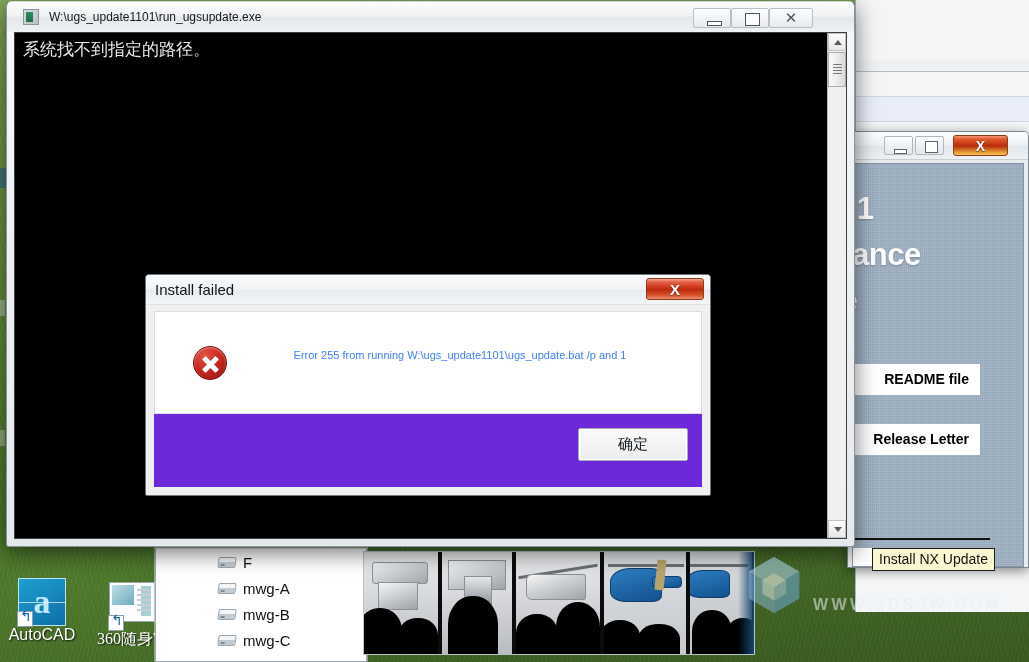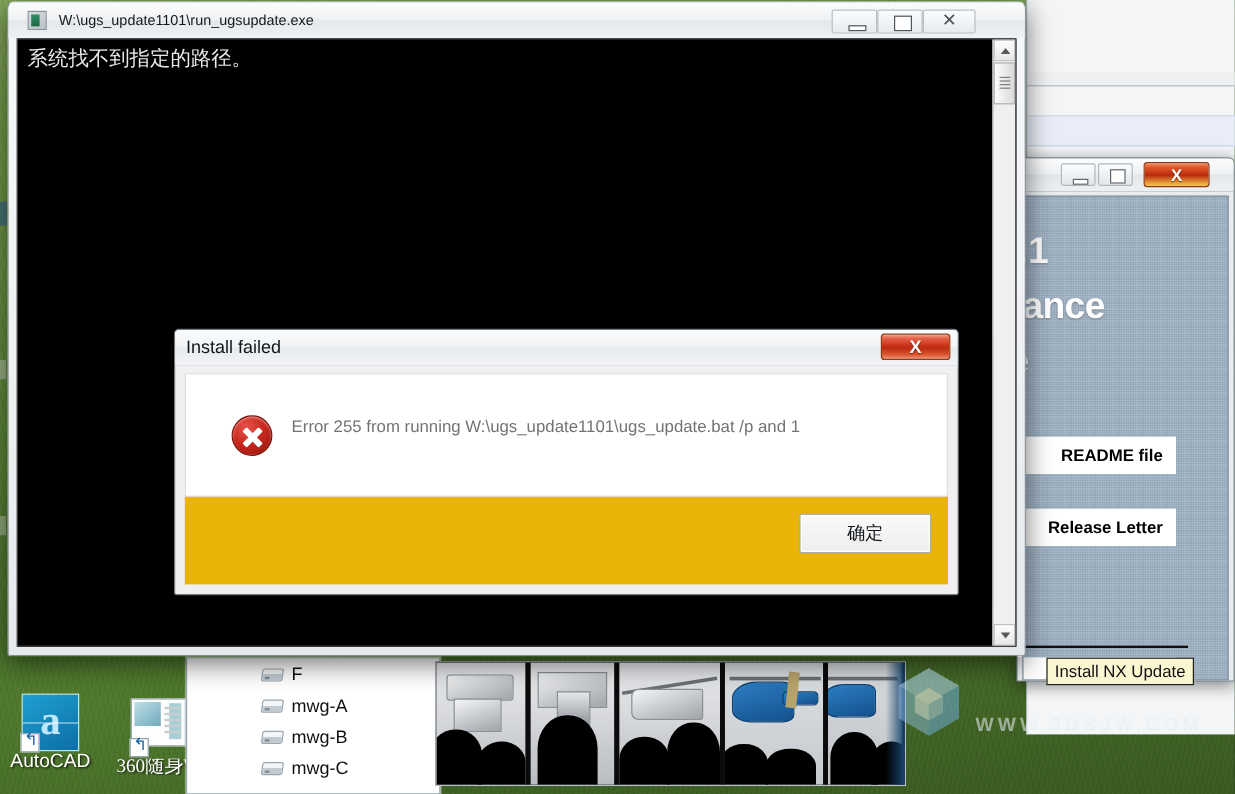--- a/index.html
+++ b/index.html
@@ -282,21 +282,21 @@
     background:linear-gradient(90deg,#fcfcfc,#dadada);
     border:1px solid #b0b0b0;
   }
   #sb-thumb .grip{
     position:absolute; left:4px; top:11px; width:9px; height:1px;
     background:#7d7d7d; box-shadow:0 3px 0 #7d7d7d, 0 6px 0 #7d7d7d, 0 9px 0 #7d7d7d;
   }
 
   
   #dialog{
-    position:absolute; left:145px; top:274px; width:654px; height:222px;
+    position:absolute; left:145px; top:274px; width:566px; height:222px;
     background:#f0f0f0;
     border:1px solid #6f767d;
     border-radius:4px 4px 2px 2px;
     box-shadow:0 8px 24px rgba(0,0,0,.55);
     z-index:20;
   }
   #dlg-titlebar{
     height:30px; position:relative;
     background:linear-gradient(180deg,#fbfcfd 0%,#f1f3f5 48%,#e8ebee 52%,#f2f4f6 100%);
     border-bottom:1px solid #dfe3e7;
@@ -326,25 +326,25 @@
     box-shadow: inset 0 1px 2px rgba(255,255,255,.5);
   }
   #dlg-err-icon::before, #dlg-err-icon::after{
     content:""; position:absolute; left:7px; top:15px;
     width:19px; height:5px; background:#fff; border-radius:1px;
   }
   #dlg-err-icon::before{ transform:rotate(45deg); }
   #dlg-err-icon::after{ transform:rotate(-45deg); }
   #dlg-message{
     position:absolute; left:88px; top:30px; right:24px;
-    font-size:14px; color:#737373; line-height:26px;
+    font-size:11px; color:#3b82f6; line-height:26px;text-align:center;
   }
   #dlg-footer{
     position:absolute; left:8px; right:8px; top:139px; bottom:8px;
-    background:#eab308;
+    background:#6d28d9;
   }
   #dlg-ok{
     position:absolute; right:14px; top:14px; width:110px; height:33px;
     background:linear-gradient(180deg,#fafafa,#ededed);
     border:1px solid #a6acb2; border-radius:2px;
     box-shadow: inset 0 0 0 1px #ffffff;
     font-size:15px; color:#10161c; line-height:31px; text-align:center;
     font-family:"DejaVu Sans", sans-serif;
   }
 </style>

